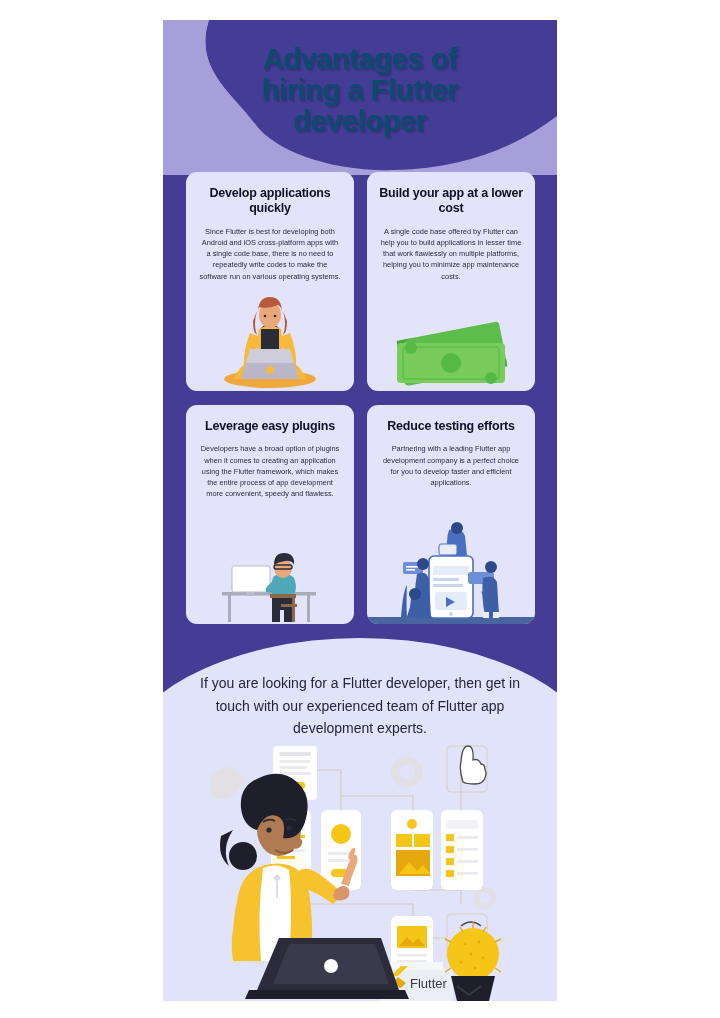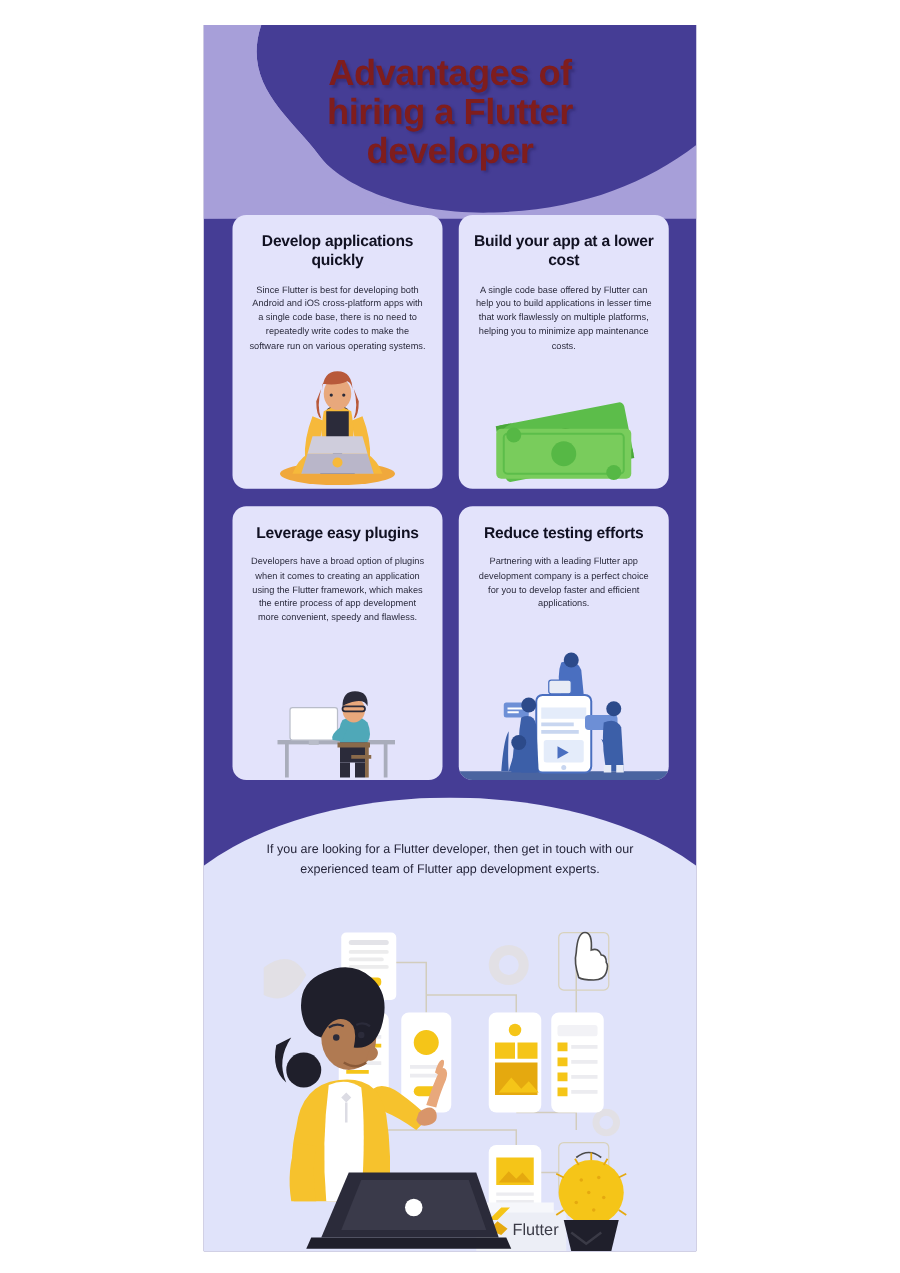--- a/index.html
+++ b/index.html
@@ -15,21 +15,21 @@
   
   .header{
     position:absolute;left:0;top:0;width:394px;height:155px;
     background:#a79fd9;overflow:hidden;
   }
   .blob{
     position:absolute;left:0;top:0;width:394px;height:155px;
   }
   .title{
     position:absolute;left:0;top:24px;width:394px;
-    text-align:center;color:#7f1d1d;
+    text-align:center;color:#0c4a6e;
     font-size:29px;line-height:1.07;font-weight:bold;
     letter-spacing:-0.4px;
     text-shadow:2px 2px 2px rgba(40,30,90,.45);
     white-space:pre-line;
   }
   
   .card{
     position:absolute;background:#e3e3fb;border-radius:11px;overflow:hidden;
   }
   .c1{left:23px;top:152px;width:168px;height:219px;}
@@ -52,21 +52,21 @@
   
   .bottom{
     position:absolute;left:0;top:618px;width:394px;height:363px;overflow:hidden;
   }
   .ellipse{
     position:absolute;left:-48px;top:0;width:490px;height:420px;
     background:#e0e3fa;border-radius:50% 50% 0 0 / 32% 32% 0 0;
   }
   .cta{
     position:absolute;left:30px;top:34px;width:334px;text-align:center;
-    color:#25253a;font-size:10px;line-height:1.62;
+    color:#25253a;font-size:14px;line-height:1.62;
   }
   .hero{position:absolute;left:22px;top:100px;width:350px;height:263px;}
 </style>
 </head>
 <body>
 
 <div class="poster">
 
   <div class="header">
     <svg class="blob" viewBox="0 0 394 155" preserveAspectRatio="none">

